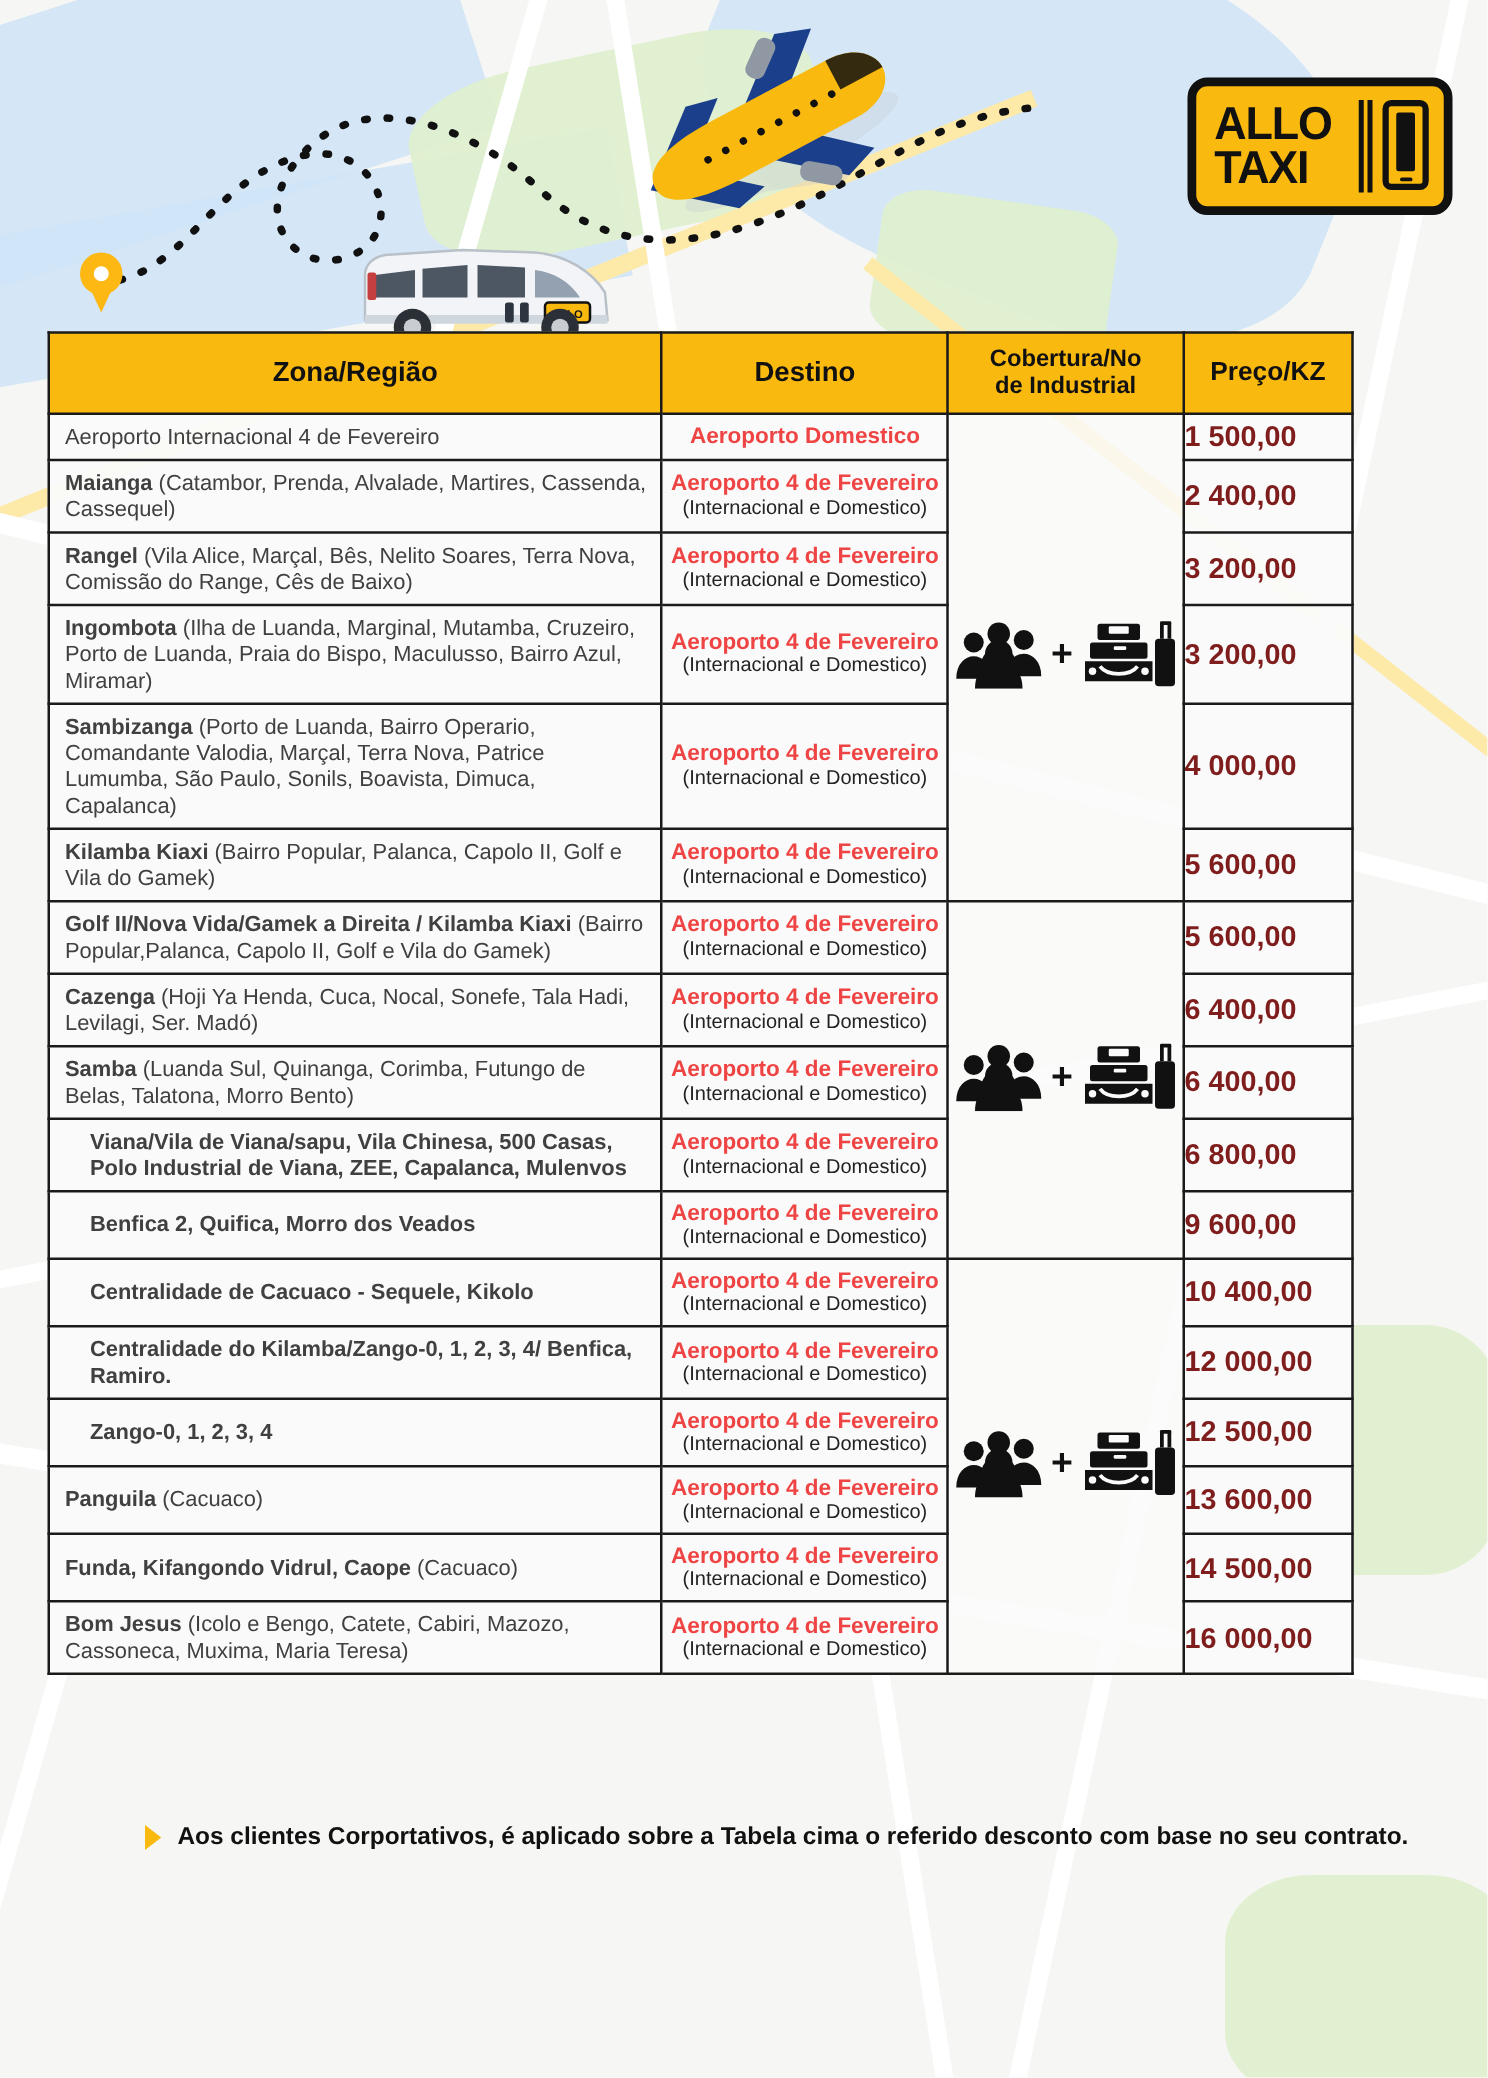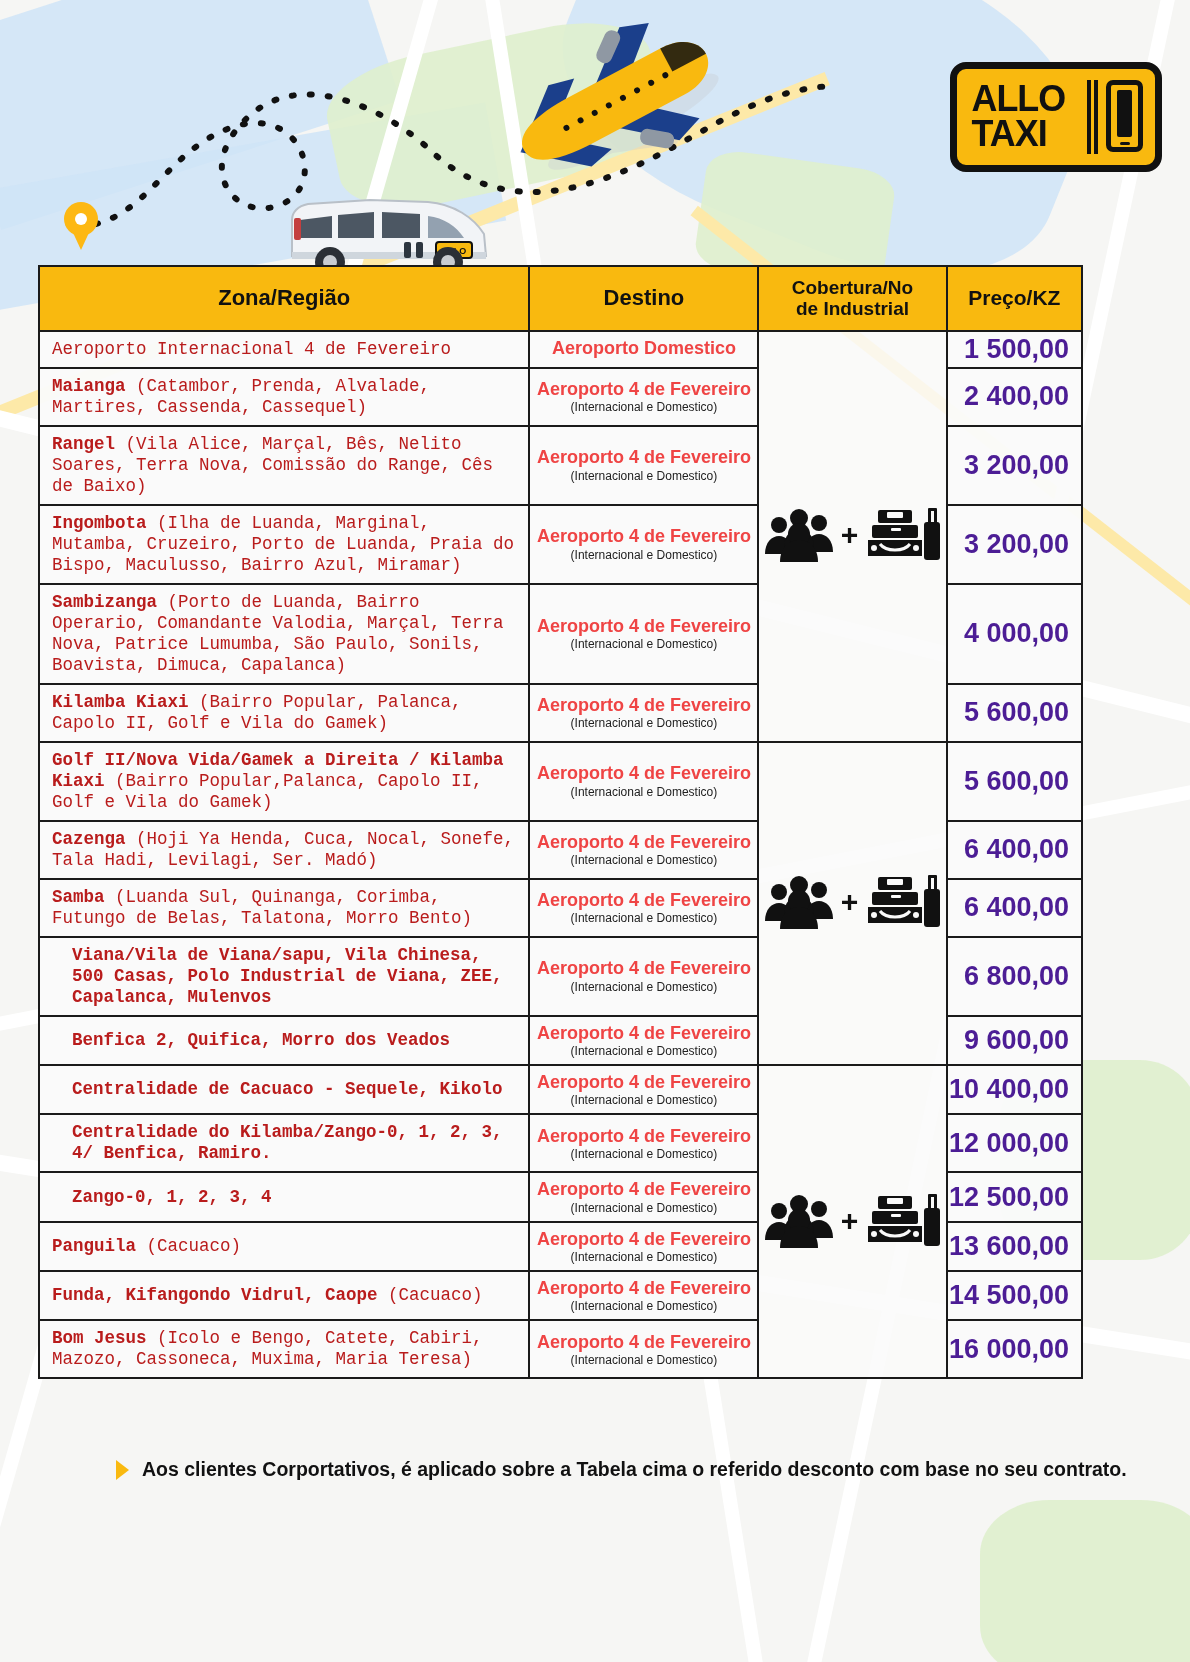--- a/index.html
+++ b/index.html
@@ -113,47 +113,45 @@
     font-size:22px;
     height:58px;
   }
   thead th.cob{ font-size:19px; line-height:1.12; }
   thead th.preco{ font-size:21px; }
 
   td.zona{
     padding:7px 10px 7px 12px;
     font-size:17.5px;
     line-height:1.2;
-    color:#b91c1c;
+    color:#404040;
     background:rgba(250,250,250,.80);
-    font-family:Liberation Mono, monospace;
   }
   td.zona b{ font-weight:bold; }
   td.zona.all-bold{ font-weight:bold;padding-left:32px; }
 
   td.dest{
     text-align:center;
     padding:6px 4px;
     line-height:1.18;
     background:rgba(250,250,250,.80);
   }
   td.dest .d1{ font-weight:bold; font-size:18px; color:#ef4444; display:block;}
-  td.dest .d2{ font-weight:normal; font-size:12px; color:#222; display:block;}
+  td.dest .d2{ font-weight:normal; font-size:16px; color:#222; display:block;}
 
   td.cov{
     background:transparent;
     text-align:center;
     vertical-align:middle;
   }
   td.price-cell{
-    text-align:right;
     padding-right:12px;
     font-weight:bold;
-    font-size:27px;
-    color:#4c1d95;
+    font-size:23px;
+    color:#7f1d1d;
     background:rgba(250,250,250,.80);
     white-space:nowrap;
   }
 
   
   .covicon{ display:inline-flex; align-items:center; gap:4px; }
   .covicon svg{ display:block; }
   .plus{ font-size:30px; font-weight:bold; color:#111; line-height:1; }
 
   

